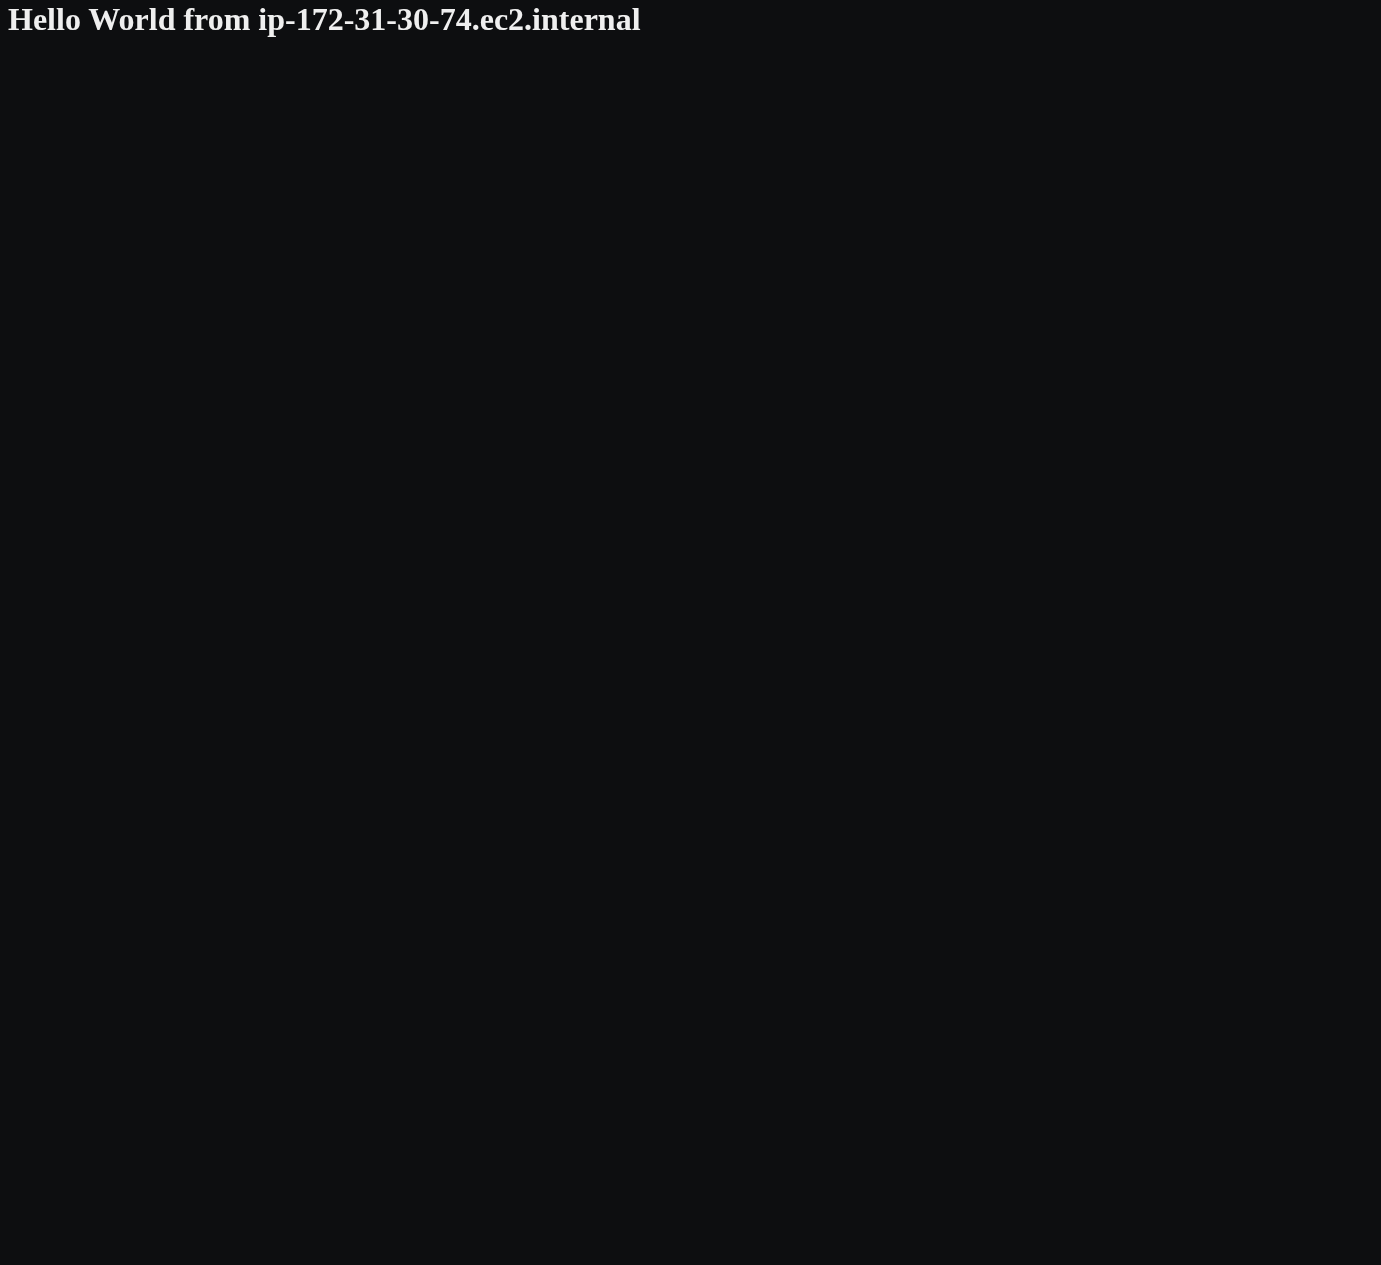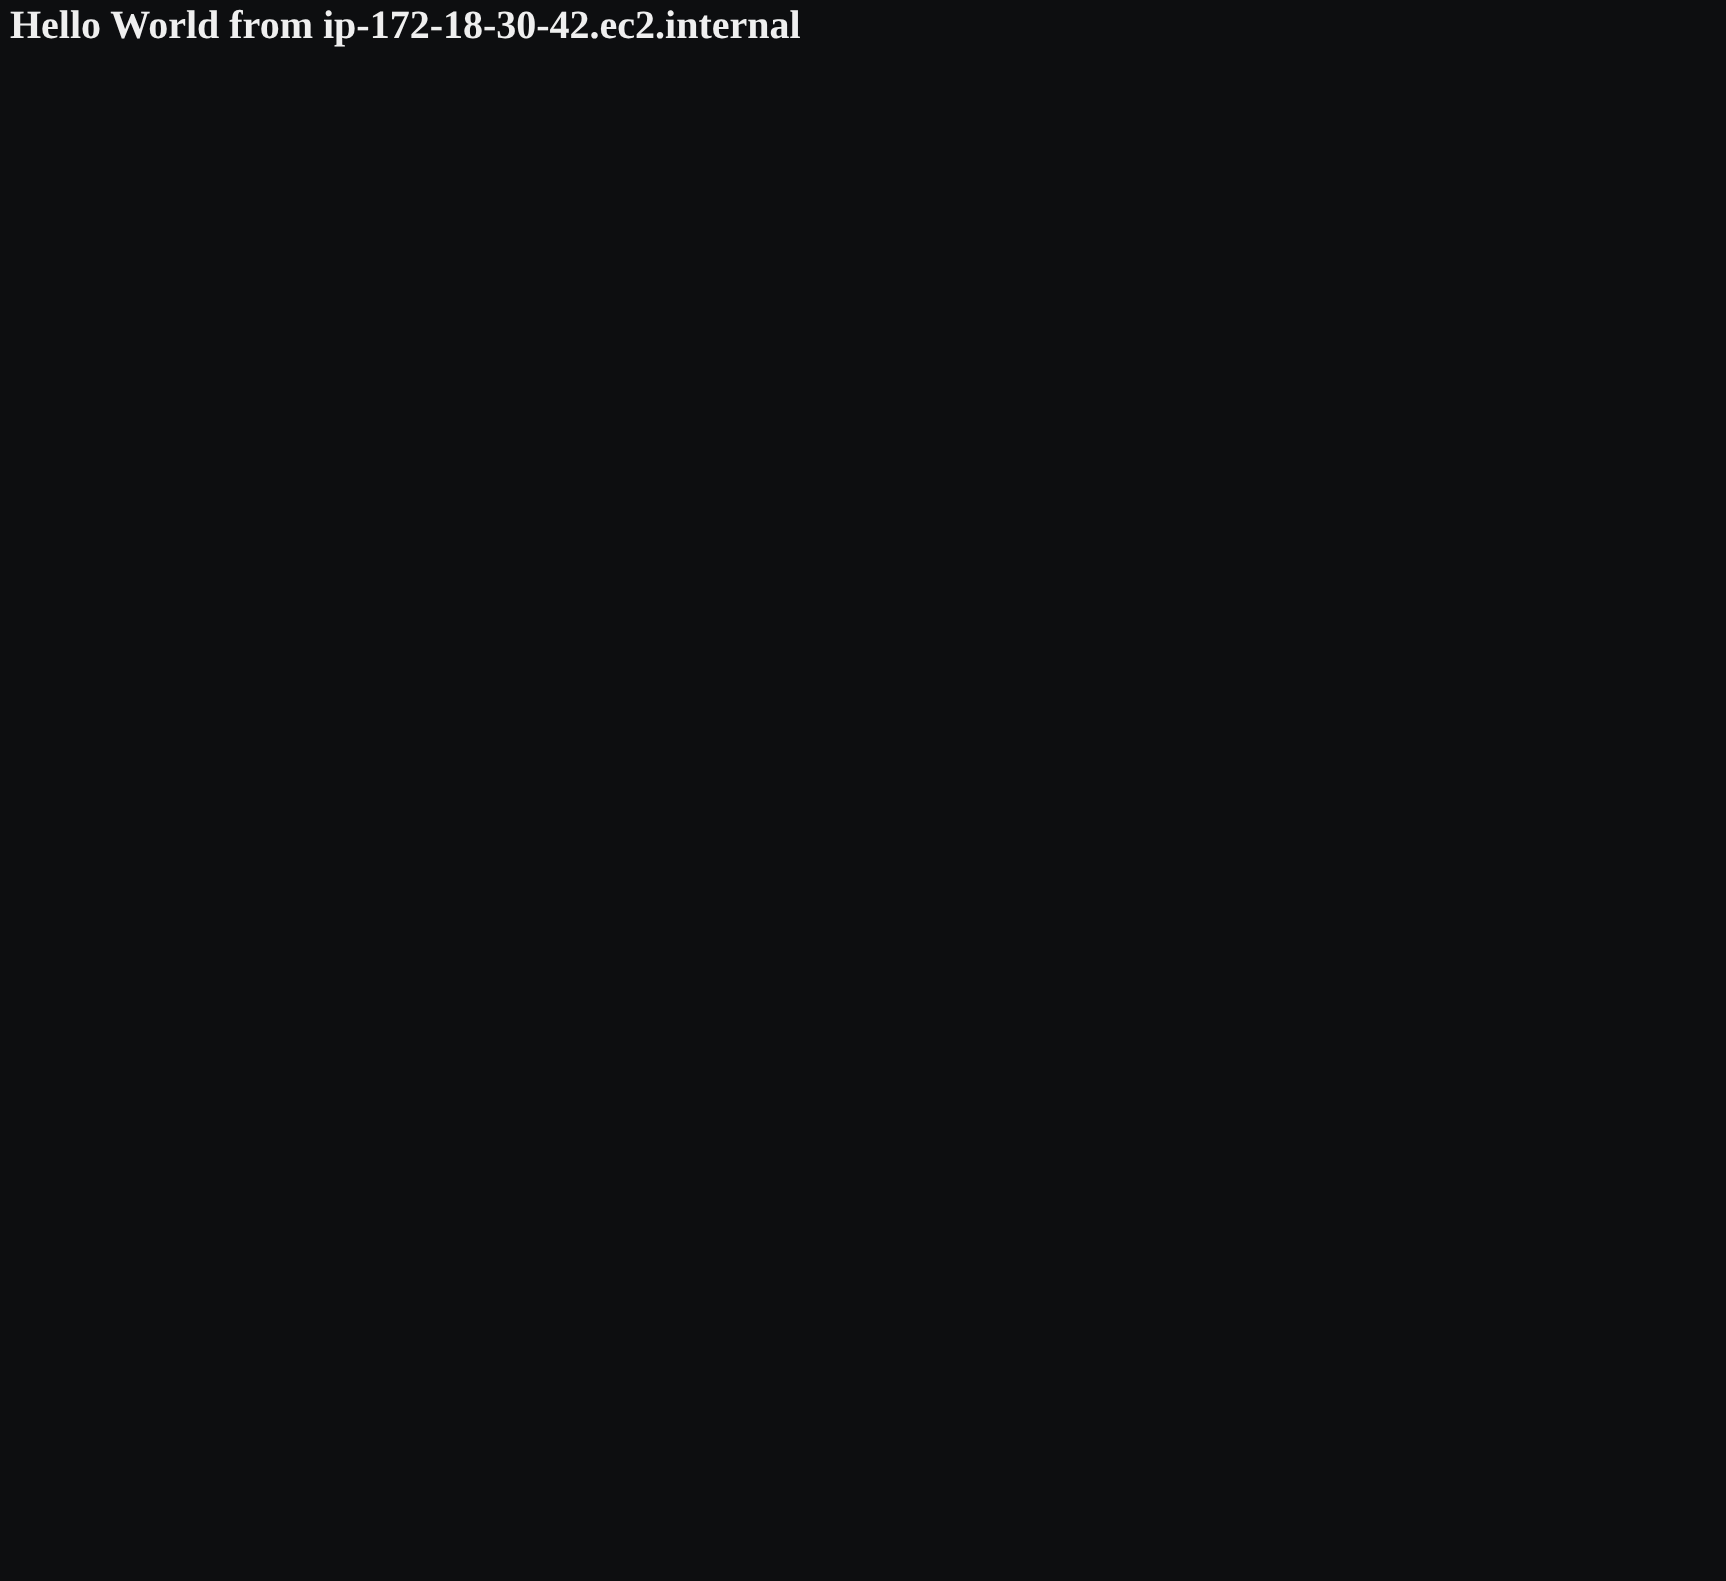--- a/index.html
+++ b/index.html
@@ -16,13 +16,13 @@
       font-size: 32px;
       font-weight: bold;
       margin: 0;
       padding: 0 0 0 8px;
       line-height: 1.2;
     }
   </style>
 </head>
 <body>
 
-<h1>Hello World from ip-172-18-30-42.ec2.internal</h1>
+<h1>Hello World from ip-172-31-30-74.ec2.internal</h1>
 
 </body></html>

